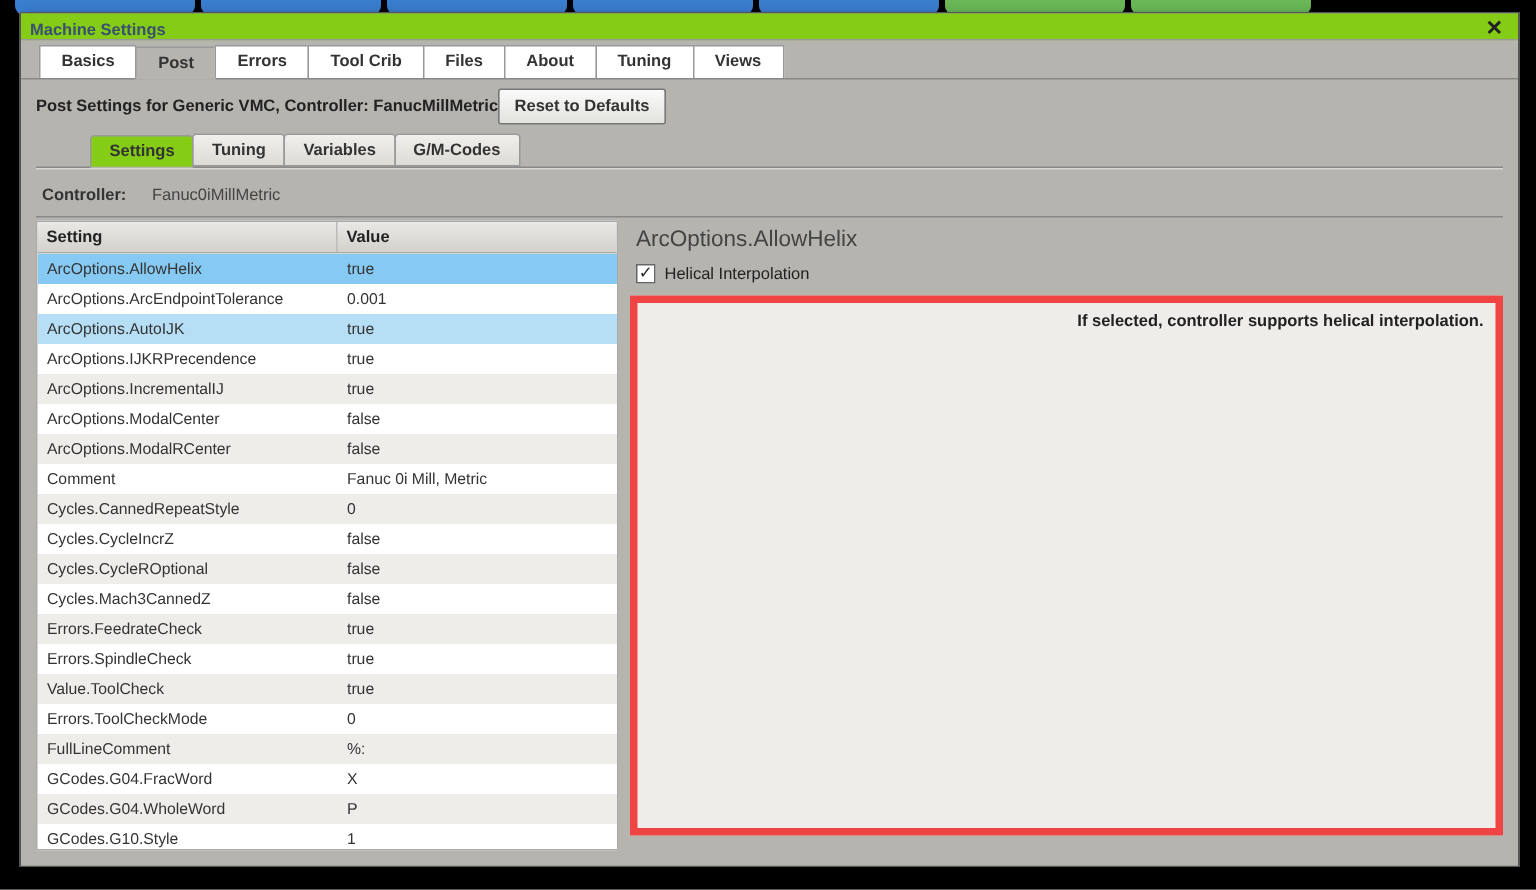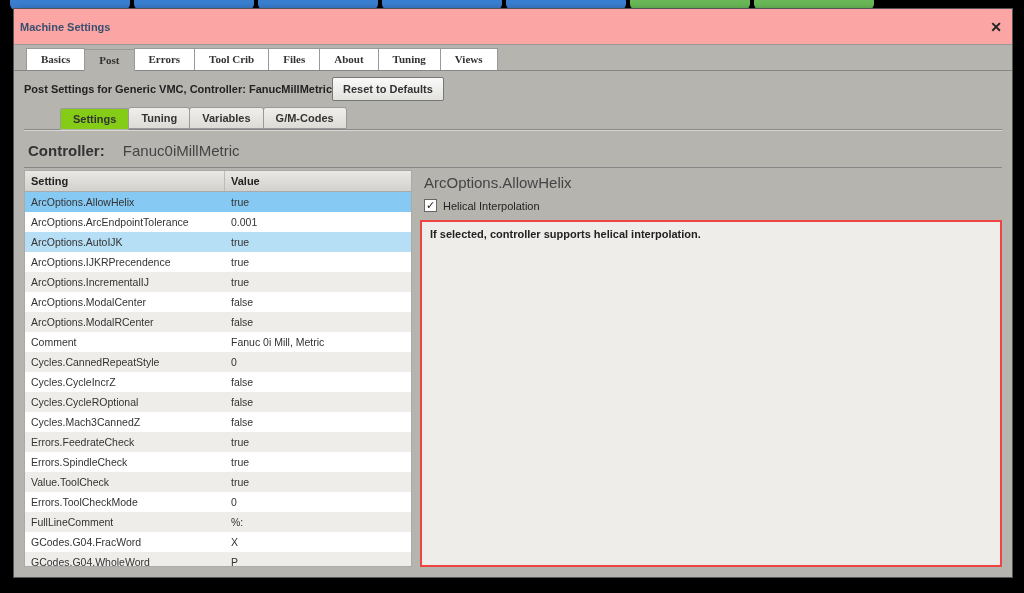--- a/index.html
+++ b/index.html
@@ -32,24 +32,24 @@
     top: 8px;
     width: 1000px;
     height: 570px;
     background: #b5b4af;
     border: 1px solid #555;
     box-shadow: 3px 3px 8px rgba(0,0,0,0.5), inset 0 0 0 1px #d8d7d2;
     display: flex;
     flex-direction: column;
   }
   .titlebar {
-    height: 36px;
-    background: #fca5a5;
-    display: flex;
-    align-items: center;
+    height: 18px;
+    background: #84cc16;
+    display: flex;
+    align-items: flex-end;
     padding: 0 6px;
     justify-content: space-between;
     border-bottom: 1px solid #999;
   }
   .titlebar-title {
     font-weight: bold;
     color: #39506f;
     font-size: 11px;
   }
   .close-x {
@@ -69,21 +69,20 @@
     padding: 4px 14px;
     background: #fff;
     border: 1px solid #999;
     border-bottom: none;
     margin-right: -1px;
     cursor: pointer;
     color: #333;
     font-weight: bold;
     font-size: 11px;
     position: relative;
-    font-family: Liberation Serif, serif;
   }
   .main-tab.active {
     background: #b5b4af;
     border-bottom: 1px solid #b5b4af;
     top: 1px;
   }
   .body {
     flex: 1;
     background: #b5b4af;
     border-top: 1px solid #888;
@@ -137,21 +136,21 @@
     margin-left: 28px;
   }
   .hr {
     height: 1px;
     background: #888;
     margin: 0 0 6px 0;
     box-shadow: 0 1px 0 #d8d7d2;
   }
   .controller-row {
     padding: 6px 4px 8px 4px;
-    font-size: 15px;
+    font-size: 11px;
     color: #444;
   }
   .controller-row .lbl {
     font-weight: bold;
     color: #333;
     margin-right: 14px;
   }
   .content-split {
     flex: 1;
     display: flex;
@@ -220,26 +219,27 @@
     display: inline-flex;
     align-items: center;
     justify-content: center;
     font-size: 11px;
     line-height: 1;
     color: #222;
     cursor: pointer;
   }
   .desc-box {
     background: #eeede9;
-    border: 2px solid #ef4444;
+    border: 5px solid #ef4444;
     padding: 6px 8px;
     color: #222;
     font-size: 11px;
     font-weight: bold;
     height: 360px;
+    text-align: right;
   }
   
   .table-body::-webkit-scrollbar { width: 16px; }
   .table-body::-webkit-scrollbar-track { background: #e5e4df; border-left:1px solid #ccc;}
   .table-body::-webkit-scrollbar-thumb { background: #c1c0bb; border:1px solid #999;}
   .table-body::-webkit-scrollbar-button { background:#d8d7d2; height:16px; border:1px solid #999; }
 </style>
 </head>
 <body>
 

